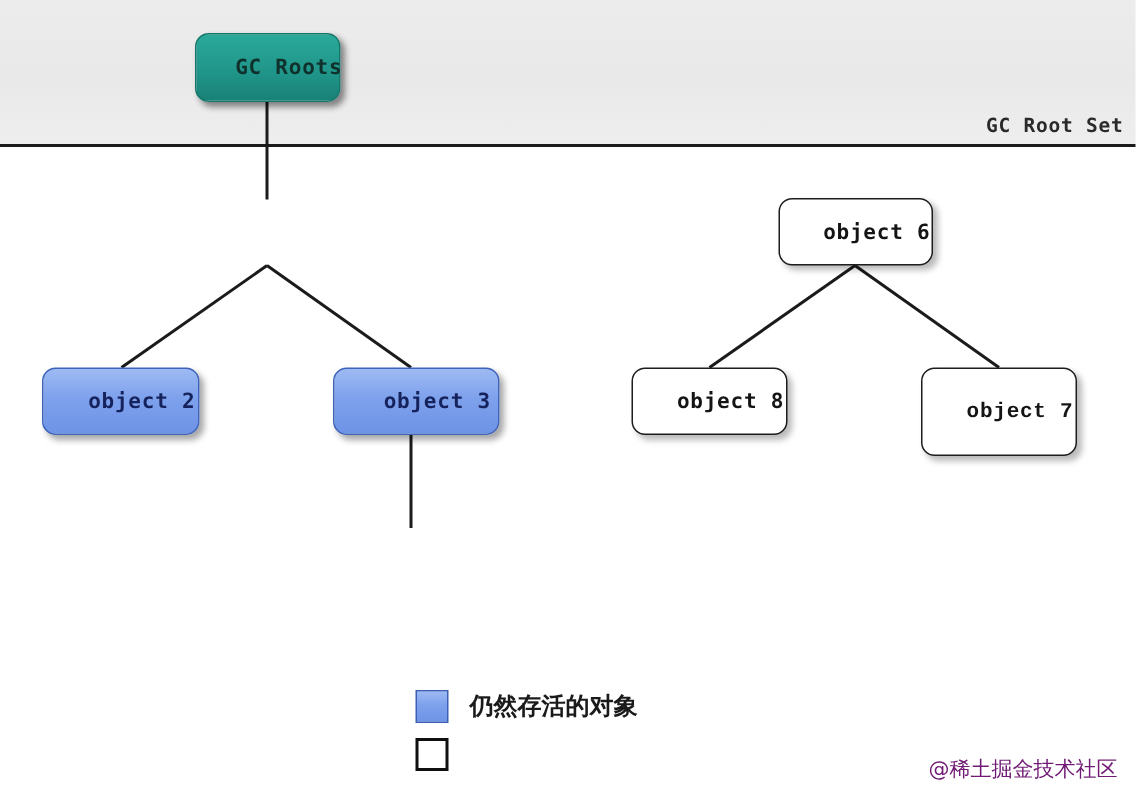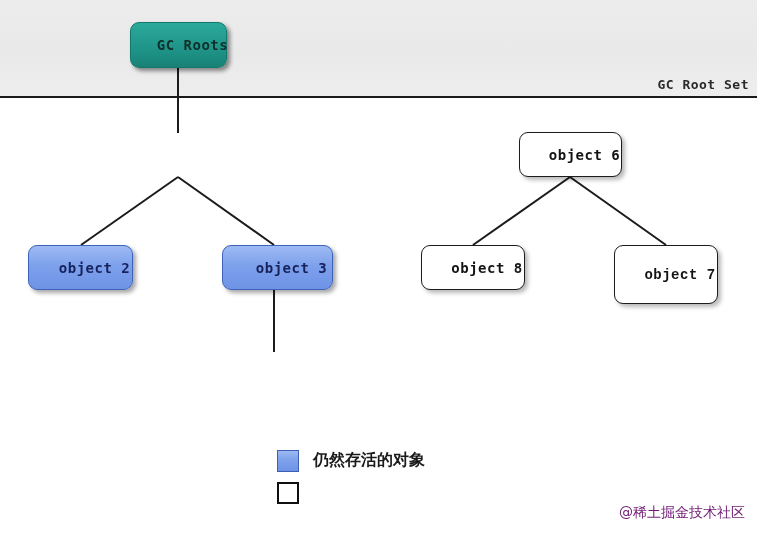--- a/index.html
+++ b/index.html
@@ -58,21 +58,21 @@
   .node.dead{
     background:#ffffff;
     border:1.5px solid #1d1d1d;
     color:#141414;
     font-weight:700;
     box-shadow:3px 3px 4px rgba(0,0,0,.28);
   }
 
   
   .legend{position:absolute;left:277px;top:450px;}
-  .legend-row{display:flex;align-items:flex-start;height:32px;}
+  .legend-row{display:flex;align-items:flex-end;height:32px;}
   .swatch{
     width:22px;height:22px;box-sizing:border-box;margin-right:14px;flex:0 0 auto;
   }
   .swatch.alive{
     background:linear-gradient(180deg,#9dbaf3 0%,#7ea1ec 45%,#6e93e6 100%);
     border:1.5px solid #3a5fb4;
   }
   .swatch.dead{background:#ffffff;border:2px solid #101010;}
   .legend-text{
     font-family:"DejaVu Sans", sans-serif;

